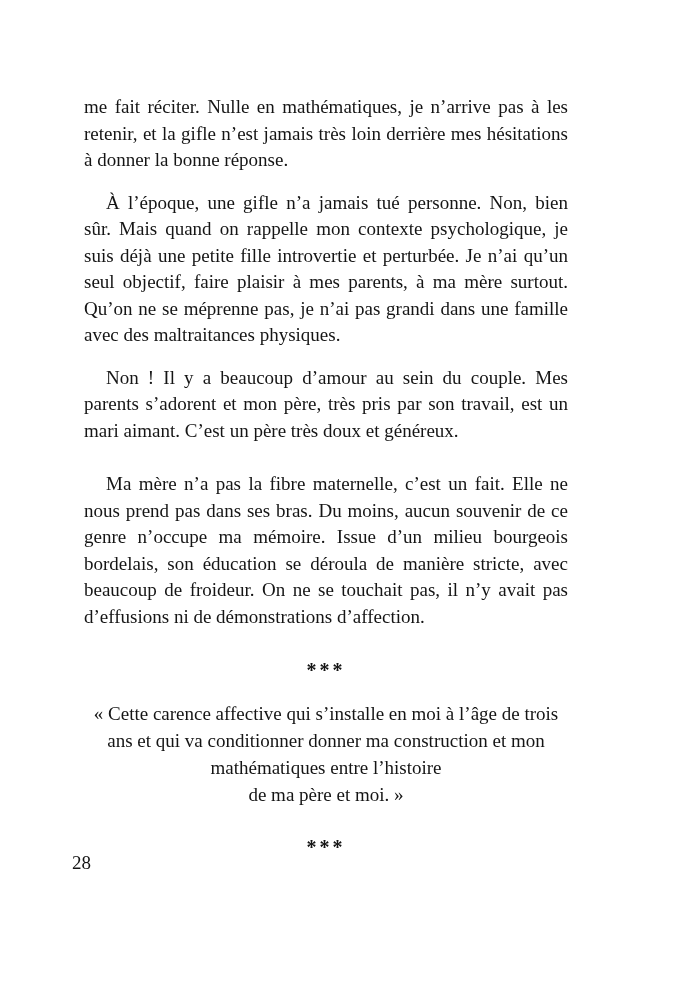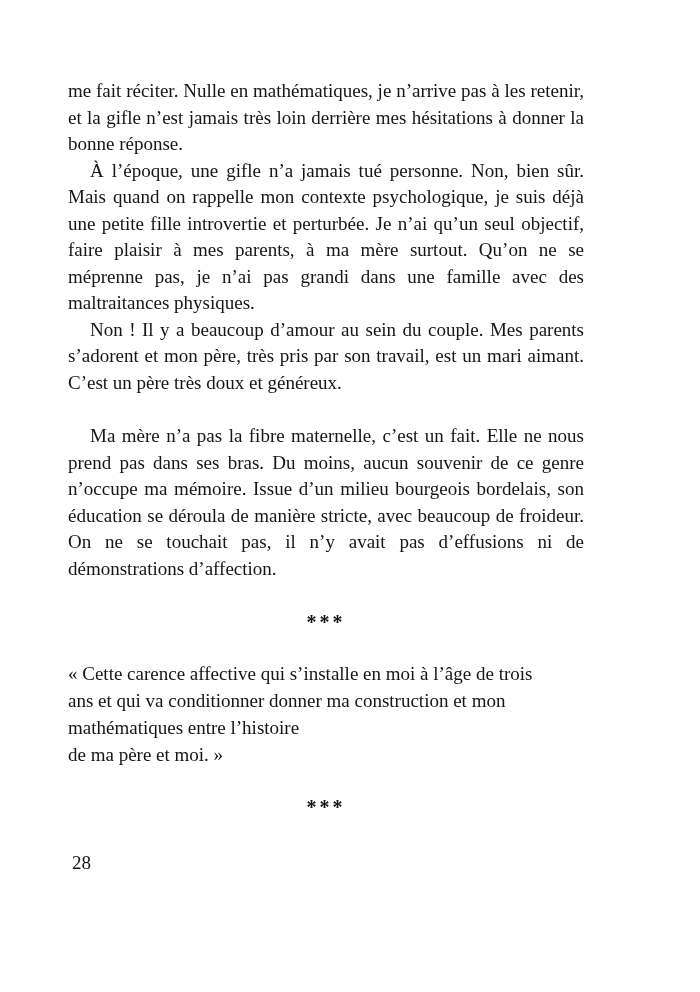--- a/index.html
+++ b/index.html
@@ -19,21 +19,21 @@
     position: absolute;
     left: 68px;
     top: 78px;
     width: 516px;
     font-family: "Liberation Serif", serif;
     font-size: 19px;
     line-height: 26.5px;
     color: #151515;
   }
   .para {
-    margin: 0;
+    margin: 16px;
     text-align: justify;
     text-justify: inter-word;
   }
   .para.indent {
     text-indent: 22px;
   }
   .para.gap-above {
     margin-top: 27px;
   }
   .separator {
@@ -41,21 +41,22 @@
     text-align: center;
     font-weight: bold;
     font-size: 20px;
     letter-spacing: 3px;
     line-height: 26.5px;
   }
   .separator.sep-2 {
     margin-top: 26px;
   }
   .quote {
-    margin-top: 24px;
+    margin-top: 16px;
+    text-align: center;
     line-height: 27px;
   }
   .quote-line {
     white-space: nowrap;
   }
   .page-number {
     position: absolute;
     left: 72px;
     top: 852px;
     font-family: "Liberation Serif", serif;

